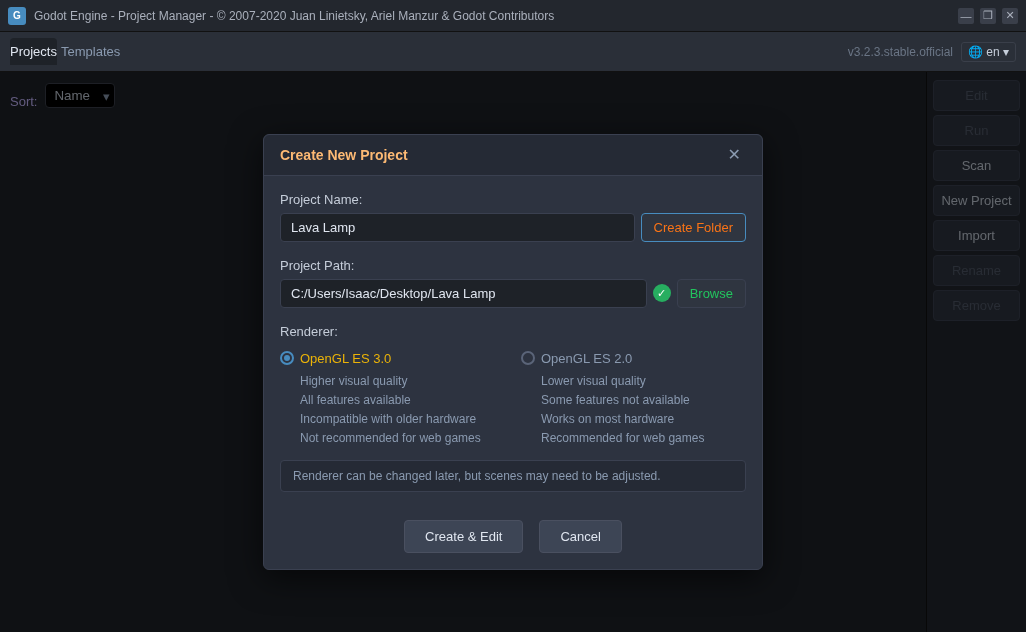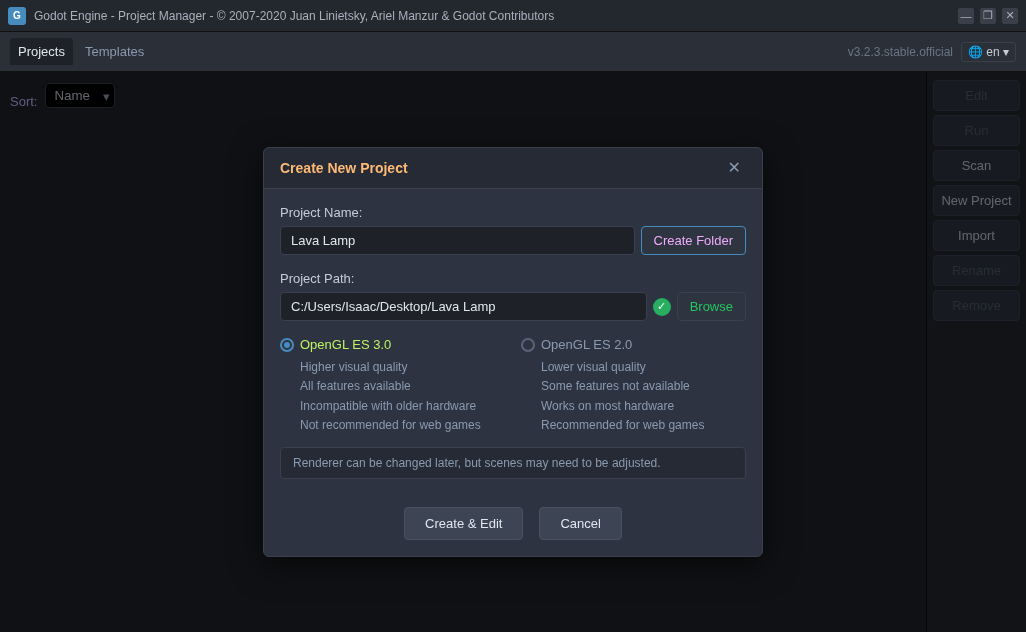--- a/index.html
+++ b/index.html
@@ -74,21 +74,21 @@
       justify-content: space-between;
       padding: 0 10px;
       height: 40px;
       border-bottom: 1px solid #111;
     }
     .tabs {
       display: flex;
       gap: 4px;
     }
     .tab {
-      padding: 6px 8px;
+      padding: 6px 0;
       cursor: pointer;
       color: #8a9ab0;
       border-radius: 4px 4px 0 0;
       font-size: 13px;
     }
     .tab.active {
       background: #1e2228;
       color: #e0e6f0;
     }
     .version-info {
@@ -263,21 +263,21 @@
       color: #e0e6f0;
       padding: 6px 10px;
       border-radius: 4px;
       outline: none;
       font-size: 13px;
     }
 
     .create-folder-btn {
       background: #2f3540;
       border: 1px solid #478cbf;
-      color: #f0abfc;
+      color: #f97316;
       padding: 6px 12px;
       border-radius: 4px;
       cursor: pointer;
       font-size: 13px;
       white-space: nowrap;
     }
 
     .path-row {
       display: flex;
       gap: 6px;
@@ -343,21 +343,21 @@
     .radio-dot.selected::after {
       content: '';
       width: 6px;
       height: 6px;
       border-radius: 50%;
       background: #478cbf;
     }
     .radio-dot.unselected {
       border-color: #5a6478;
     }
-    .radio-label-selected { color: #bef264; font-size: 13px; }
+    .radio-label-selected { color: #eab308; font-size: 13px; }
     .radio-label-unselected { color: #8a9ab0; font-size: 13px; }
 
     .renderer-desc {
       color: #8a9ab0;
       font-size: 12px;
       line-height: 1.6;
       padding-left: 20px;
     }
 
     .renderer-note {
@@ -476,20 +476,21 @@
 
           <div class="field-label">Project Path:</div>
           <div class="path-row">
             <input class="text-input" type="text" value="C:/Users/Isaac/Desktop/Lava Lamp" style="">
             <div class="path-valid">
               <div class="check-icon">✓</div>
             </div>
             <button class="browse-btn">Browse</button>
           </div>
 
+          <div class="renderer-label">Renderer:</div>
           <div class="renderer-options">
 
             <div class="renderer-option">
               <div class="radio-row">
                 <div class="radio-dot selected"></div>
                 <span class="radio-label-selected">OpenGL ES 3.0</span>
               </div>
               <div class="renderer-desc">
                 <div>Higher visual quality</div>
                 <div>All features available</div>

